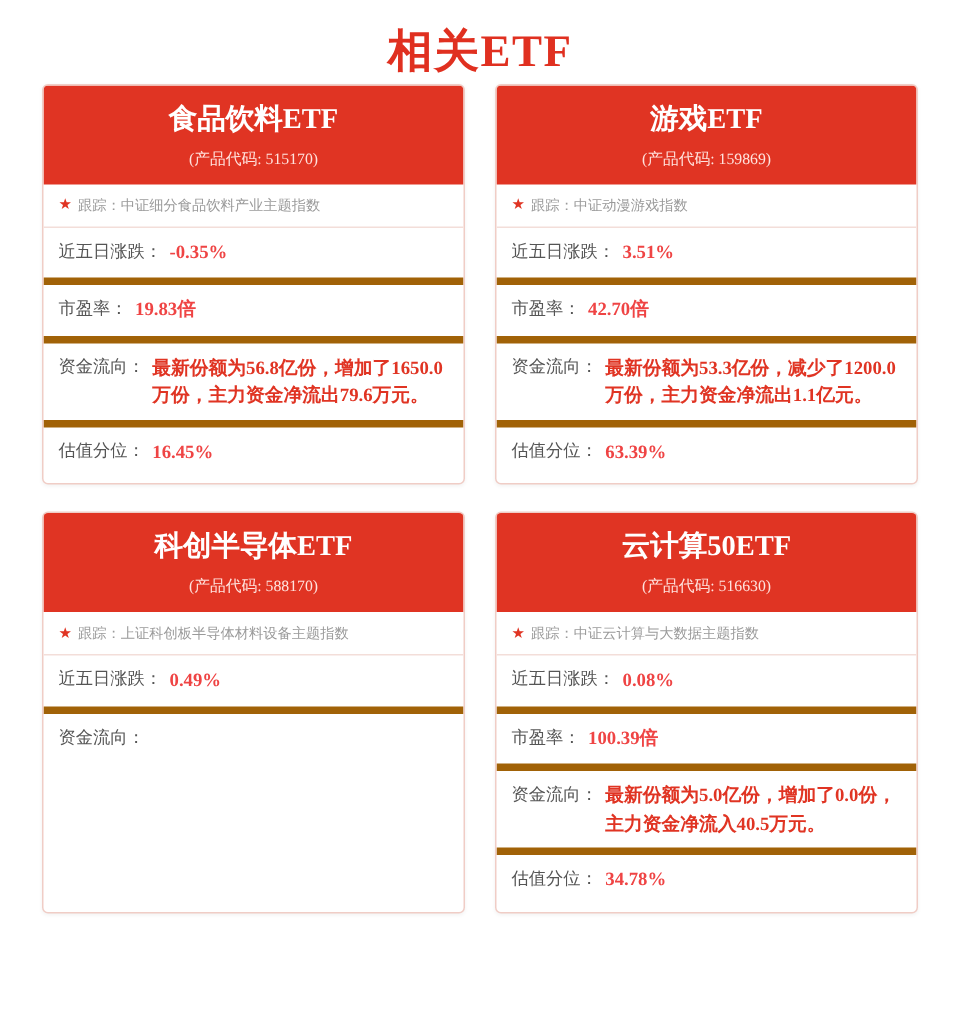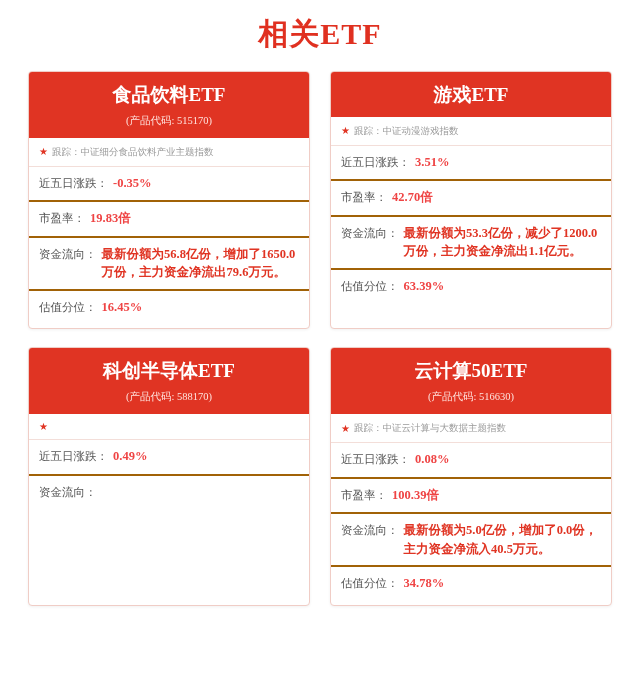--- a/index.html
+++ b/index.html
@@ -19,21 +19,21 @@
     position: relative;
     box-sizing: border-box;
   }
   .page-title {
     text-align: center;
     color: #e03020;
     font-size: 30px;
     font-weight: bold;
     letter-spacing: 1px;
     padding-top: 14px;
-    padding-bottom: 16px;
+    padding-bottom: 1px;
     font-family: "Liberation Serif", serif;
   }
   .grid {
     display: grid;
     grid-template-columns: 1fr 1fr;
     gap: 18px 20px;
     padding: 0 28px;
     box-sizing: border-box;
     border-radius: 26px;
   }
@@ -64,21 +64,21 @@
     color: #ffe3de;
     font-family: "Liberation Serif", serif;
   }
   .card-body {
     padding: 0 0 4px 0;
   }
   .row {
     display: flex;
     align-items: flex-start;
     padding: 7px 10px;
-    border-bottom: 2px solid #a16207;
+    border-bottom: 5px solid #a16207;
     font-size: 12px;
     line-height: 1.55;
   }
   .row:last-child {
     border-bottom: none;
     text-align: center;
   }
   .row-index {
     padding: 8px 10px 7px 10px;
     display: flex;
@@ -158,20 +158,23 @@
         <div class="row">
           <span class="label">估值分位：</span>
           <span class="value">16.45%</span>
         </div>
       </div>
     </div>
 
     <div class="card">
       <div class="card-head">
         <div class="card-title">游戏ETF</div>
+        <div class="card-code">
+          <span>(产品代码: </span><span>159869</span><span>)</span>
+        </div>
       </div>
       <div class="card-body">
         <div class="row-index">
           <span class="star-icon">★</span>
           <span class="index-label">跟踪：中证动漫游戏指数</span>
         </div>
         <div class="row">
           <span class="label">近五日涨跌：</span>
           <span class="value">3.51%</span>
         </div>
@@ -193,20 +196,21 @@
     <div class="card">
       <div class="card-head">
         <div class="card-title">科创半导体ETF</div>
         <div class="card-code">
           <span>(产品代码: </span><span>588170</span><span>)</span>
         </div>
       </div>
       <div class="card-body">
         <div class="row-index">
           <span class="star-icon">★</span>
+          <span class="index-label">跟踪：上证科创板半导体材料设备主题指数</span>
         </div>
         <div class="row">
           <span class="label">近五日涨跌：</span>
           <span class="value">0.49%</span>
         </div>
         <div class="row flow-row">
           <span class="label">资金流向：</span>
         </div>
       </div>
     </div>

